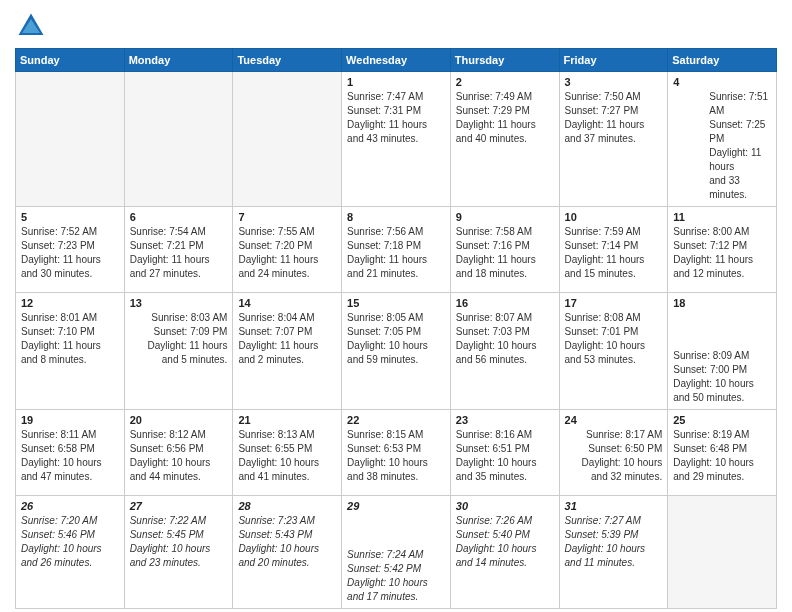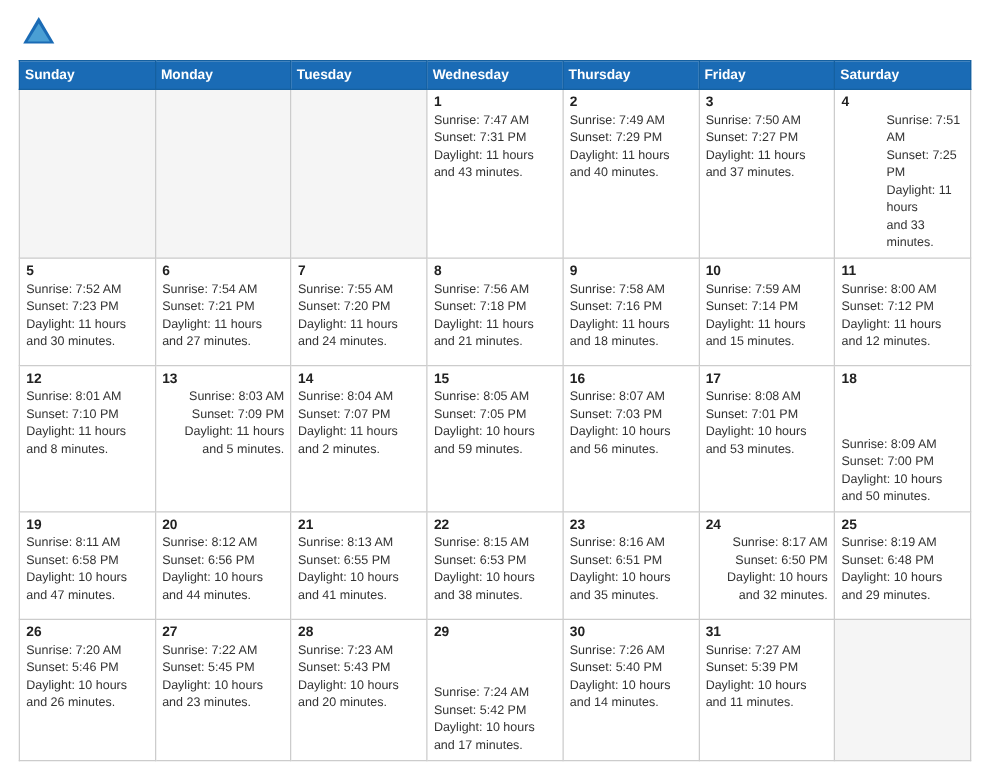--- a/index.html
+++ b/index.html
@@ -91,20 +91,21 @@
       margin-bottom: 2px;
       color: #222;
     }
     .day-info {
       font-size: 10px;
       line-height: 1.4;
       color: #333;
     }
     .calendar tr:last-child td {
       background: #f5f5f5;
+      font-style: italic;
     }
     .calendar tr:last-child td:not(.empty) {
       background: #fff;
     }
   </style>
 </head>
 <body>
 
 <div class="page">
   <div class="header">

